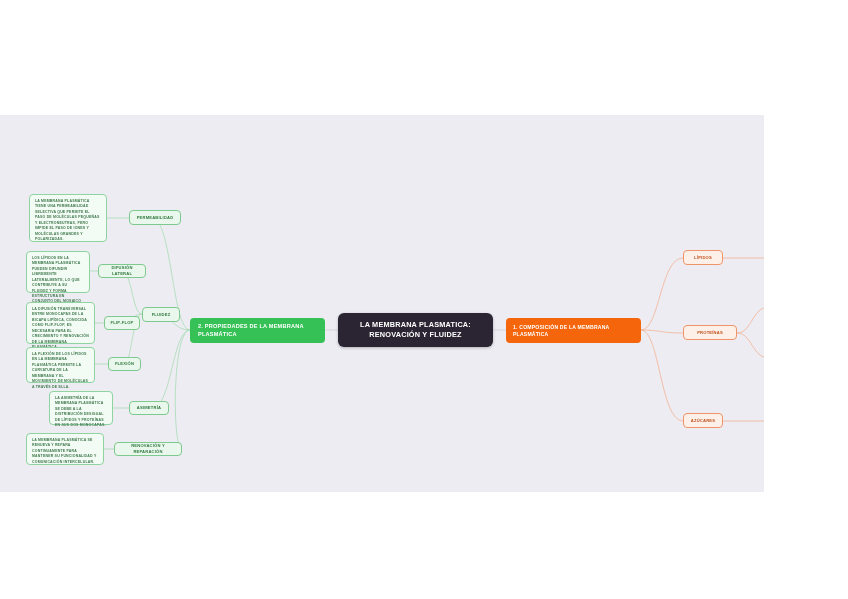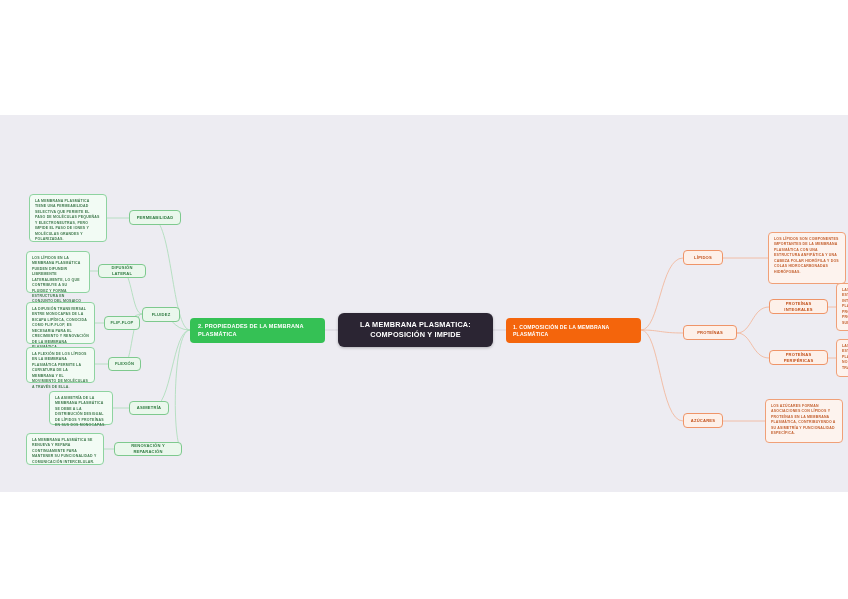--- a/index.html
+++ b/index.html
@@ -4,21 +4,21 @@
 <style>
   html,body{margin:0;padding:0;}
   body{
     width:848px;height:599px;
     background:#ffffff;
     font-family:"Liberation Sans", sans-serif;
     overflow:hidden;
   }
   #canvas{
     position:absolute;left:0;top:115px;
-    width:848px;height:377px;
+    width:764px;height:377px;
     background:#edecf2;
     overflow:hidden;
   }
   #edges{position:absolute;left:0;top:0;width:848px;height:377px;}
   .node{
     position:absolute;
     box-sizing:border-box;
     border-radius:4px;
     display:flex;align-items:center;
     letter-spacing:.2px;
@@ -143,21 +143,21 @@
 
       <path d="M129,293 L113,293"></path>
 
       <path d="M114,334 L104,334"></path>
     </g>
   </svg>
 
   <div class="node central" style="left:338px;top:198px;width:155px;height:34px;">
     <div>
       <span>LA MEMBRANA PLASMATICA:</span>
-      <span>COMPOSICIÓN Y IMPIDE</span>
+      <span>RENOVACIÓN Y FLUIDEZ</span>
     </div>
   </div>
 
   <div class="node main-orange" style="left:506px;top:203px;width:135px;height:25px;">
     <span>1. COMPOSICIÓN DE LA MEMBRANA PLASMÁTICA</span>
   </div>
 
   <div class="node pill-orange" style="left:683px;top:135px;width:40px;height:15px;">
     <span>LÍPIDOS</span>
   </div>

